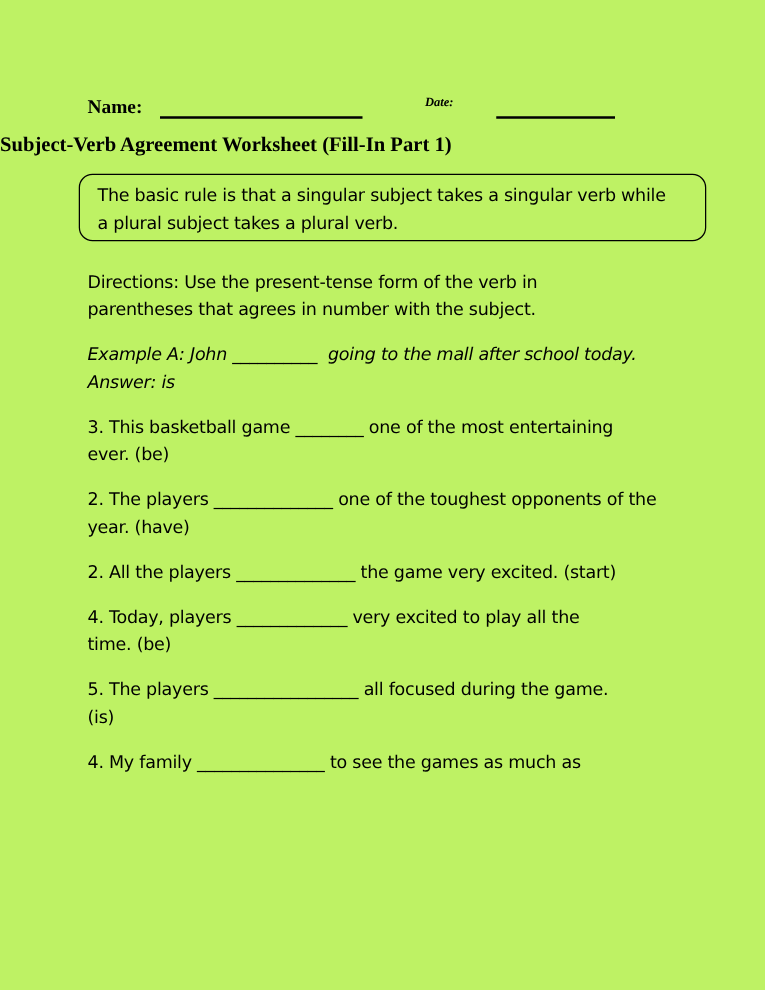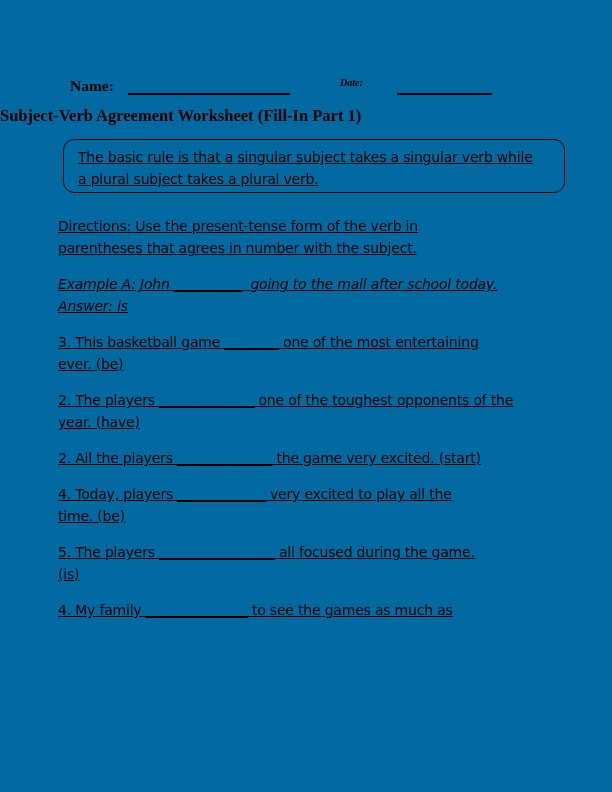--- a/index.html
+++ b/index.html
@@ -1,17 +1,17 @@
 <!DOCTYPE html>
 <html><head>
 <meta charset="utf-8">
 <style>
   html, body { margin:0; padding:0; background:#ffffff; }
   .page {
-    position:relative; width:612px; height:792px; background:#0369a1;
+    position:relative; width:612px; height:792px; background:#bef264;
     color:#000; overflow:hidden;
     font-family:"DejaVu Sans", sans-serif;
   }
   .serif { font-family:"Liberation Serif", serif; font-weight:bold; }
 
   .name-label  { position:absolute; left:70px;  top:77px; font-size:15.5px; }
   .name-blank  { position:absolute; left:128px; top:77px; width:162px; height:16px; border-bottom:2px solid #000; }
   .date-label  { position:absolute; left:340px; top:77px; font-size:10px;font-style:italic; }
   .date-blank  { position:absolute; left:397px; top:77px; width:95px;  height:16px; border-bottom:2px solid #000; }
 
@@ -21,25 +21,25 @@
   }
 
   .rule-box {
     position:absolute; left:63px; top:139px; width:486px; height:46px;
     border:1.6px solid #000; border-radius:11px;
     padding:6px 0 0 14px;
     font-size:14px; letter-spacing:-0.2px;
   }
 
   .content {
-    position:absolute; left:58px; top:215px; width:510px;
+    position:absolute; left:70px; top:215px; width:510px;
     font-size:14px; letter-spacing:-0.2px;
   }
   .content p { margin:0 0 14px 0; }
-  .line { display:block; white-space:pre; line-height:22px;text-decoration:underline; }
+  .line { display:block; white-space:pre; line-height:22px; }
   .example { font-style:italic; }
 </style>
 </head>
 <body>
 
 <div class="page">
 
   <span class="serif name-label">Name:</span>
   <span class="name-blank"></span>
 

